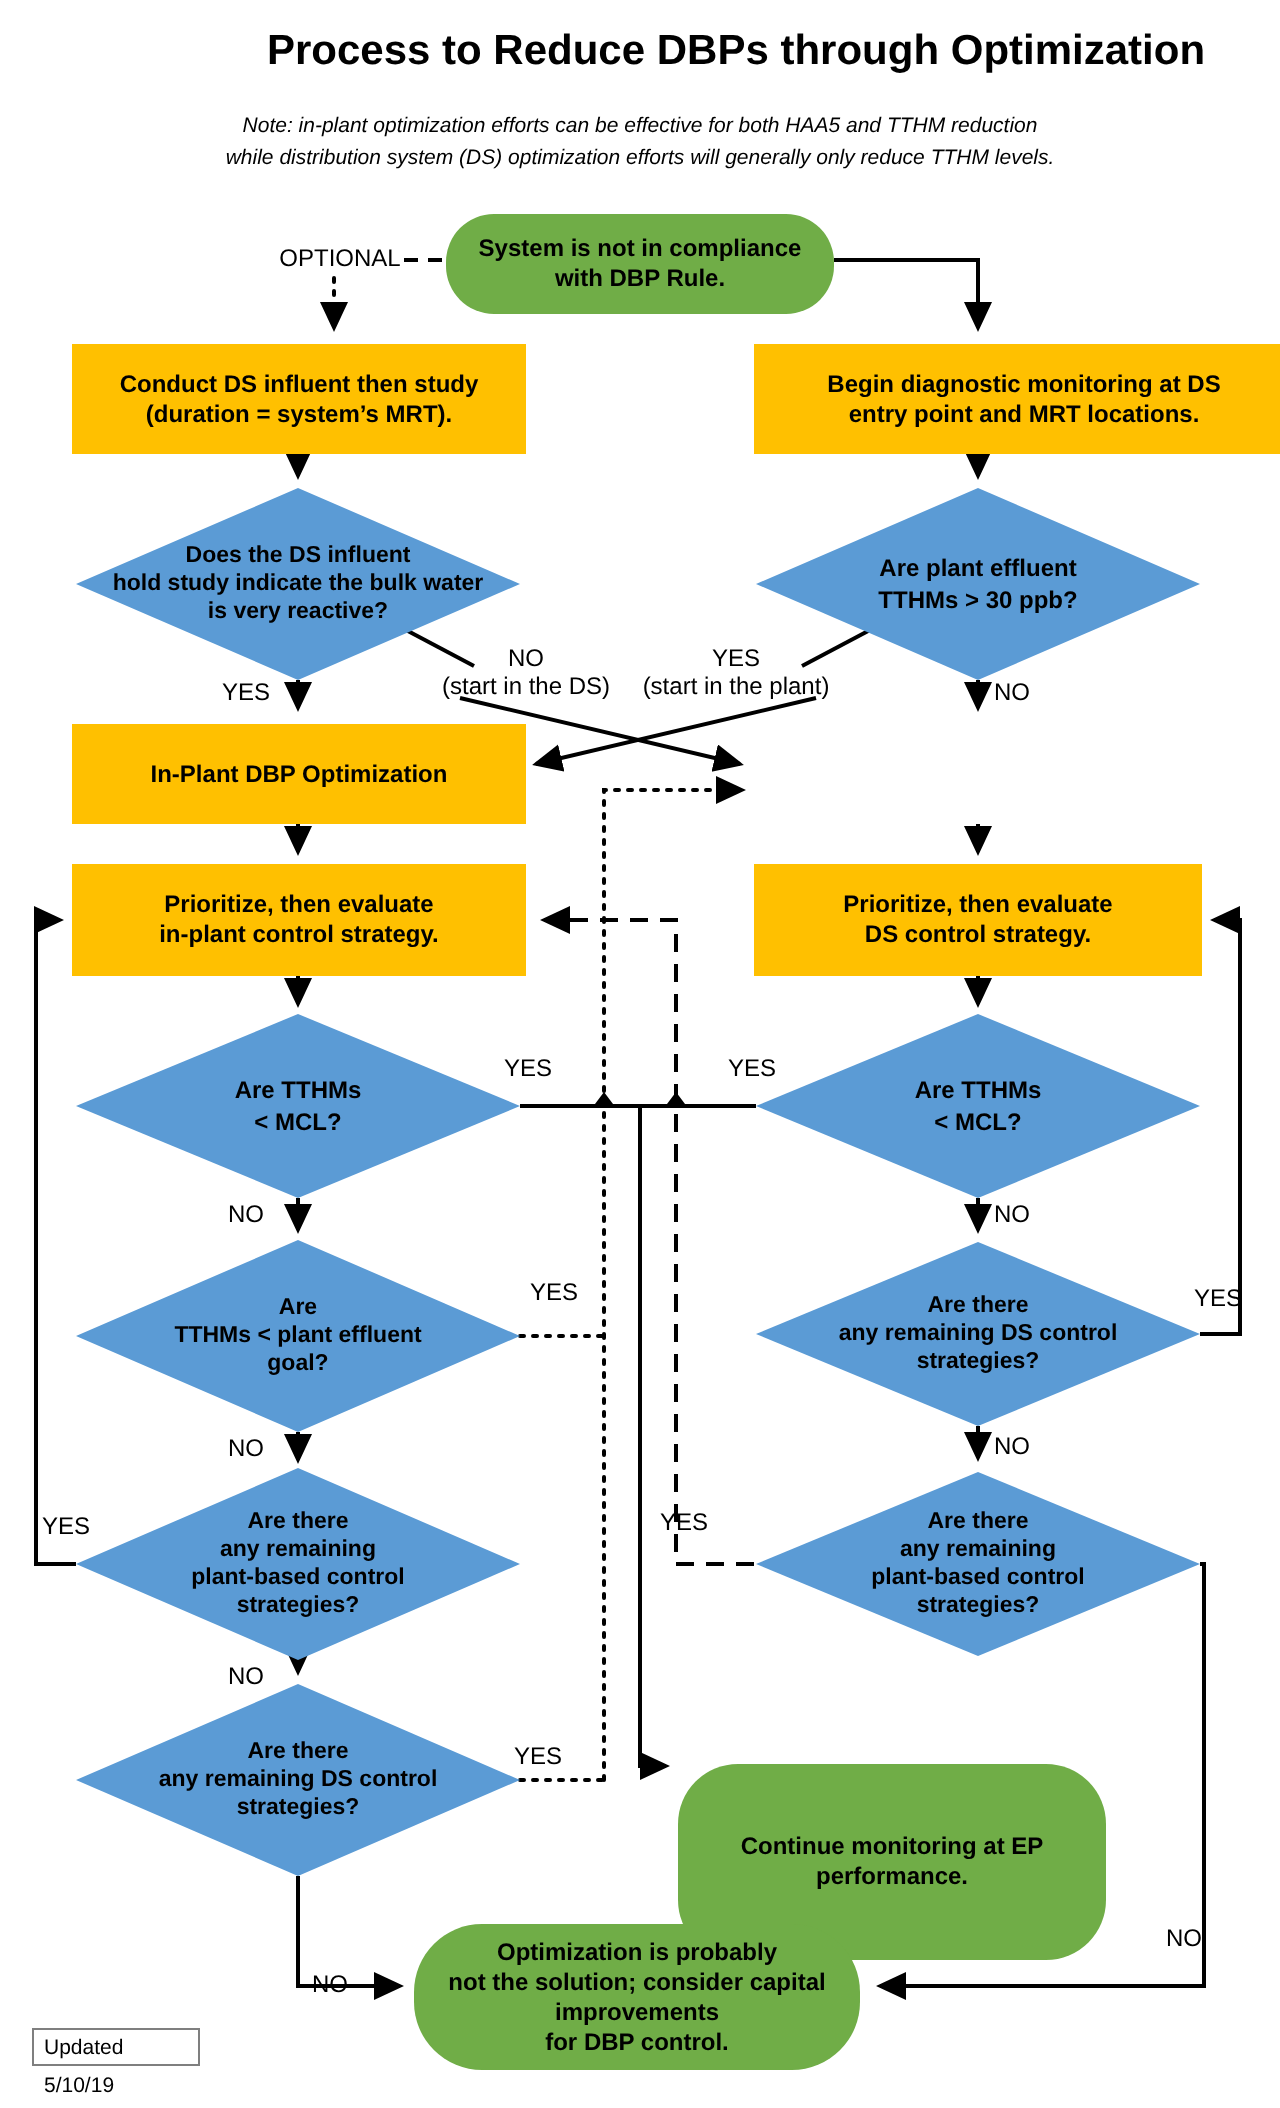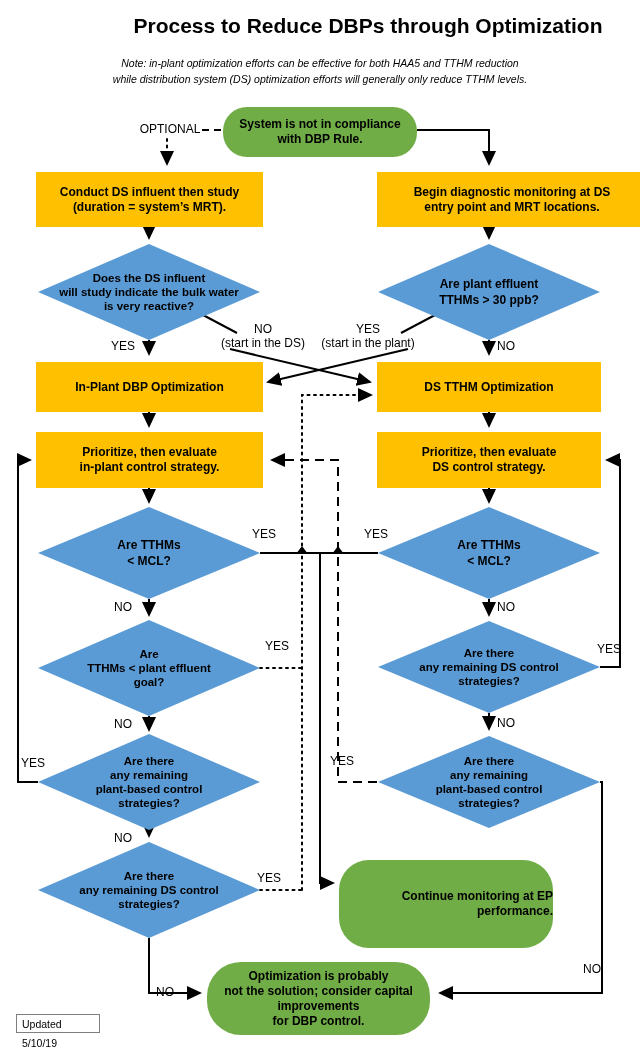--- a/index.html
+++ b/index.html
@@ -86,33 +86,30 @@
     <span>Conduct DS influent then study</span>
     <span>(duration = system’s MRT).</span>
   </div>
   <div class="node process" style="left:377px;top:172px;width:270px;height:55px;">
     <span>Begin diagnostic monitoring at DS</span>
     <span>entry point and MRT locations.</span>
   </div>
 
   <div class="node decision" style="left:38px;top:244px;width:222px;height:96px;">
     <span>Does the DS influent</span>
-    <span>will study indicate the bulk water</span>
+    <span>hold study indicate the bulk water</span>
     <span>is very reactive?</span>
   </div>
   <div class="node decision" style="left:378px;top:244px;width:222px;height:96px;font-size:12px;line-height:16px;">
     <span>Are plant effluent</span>
     <span>TTHMs &gt; 30 ppb?</span>
   </div>
 
   <div class="node process" style="left:36px;top:362px;width:227px;height:50px;">
     <span>In-Plant DBP Optimization</span>
-  </div>
-  <div class="node process" style="left:377px;top:362px;width:224px;height:50px;">
-    <span>DS TTHM Optimization</span>
   </div>
 
   <div class="node process" style="left:36px;top:432px;width:227px;height:56px;">
     <span>Prioritize, then evaluate</span>
     <span>in-plant control strategy.</span>
   </div>
   <div class="node process" style="left:377px;top:432px;width:224px;height:56px;">
     <span>Prioritize, then evaluate</span>
     <span>DS control strategy.</span>
   </div>
@@ -149,21 +146,21 @@
     <span>plant-based control</span>
     <span>strategies?</span>
   </div>
 
   <div class="node decision" style="left:38px;top:842px;width:222px;height:96px;">
     <span>Are there</span>
     <span>any remaining DS control</span>
     <span>strategies?</span>
   </div>
 
-  <div class="node terminator" style="left:339px;top:860px;width:214px;height:88px;border-radius:30px;align-items:flex-end;">
+  <div class="node terminator" style="left:339px;top:882px;width:214px;height:98px;border-radius:30px;">
     <span>Continue monitoring at EP</span>
     <span>performance.</span>
   </div>
 
   <div class="node terminator" style="left:207px;top:962px;width:223px;height:73px;border-radius:34px;">
     <span>Optimization is probably</span>
     <span>not the solution; consider capital</span>
     <span>improvements</span>
     <span>for DBP control.</span>
   </div>

